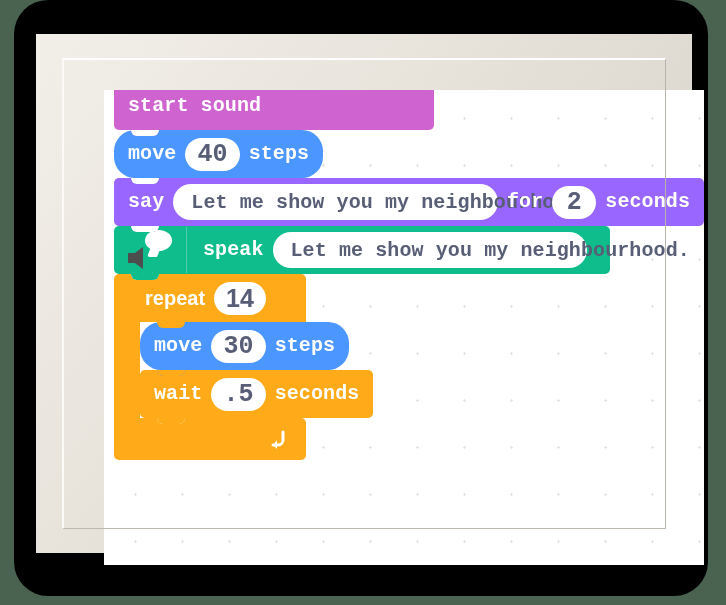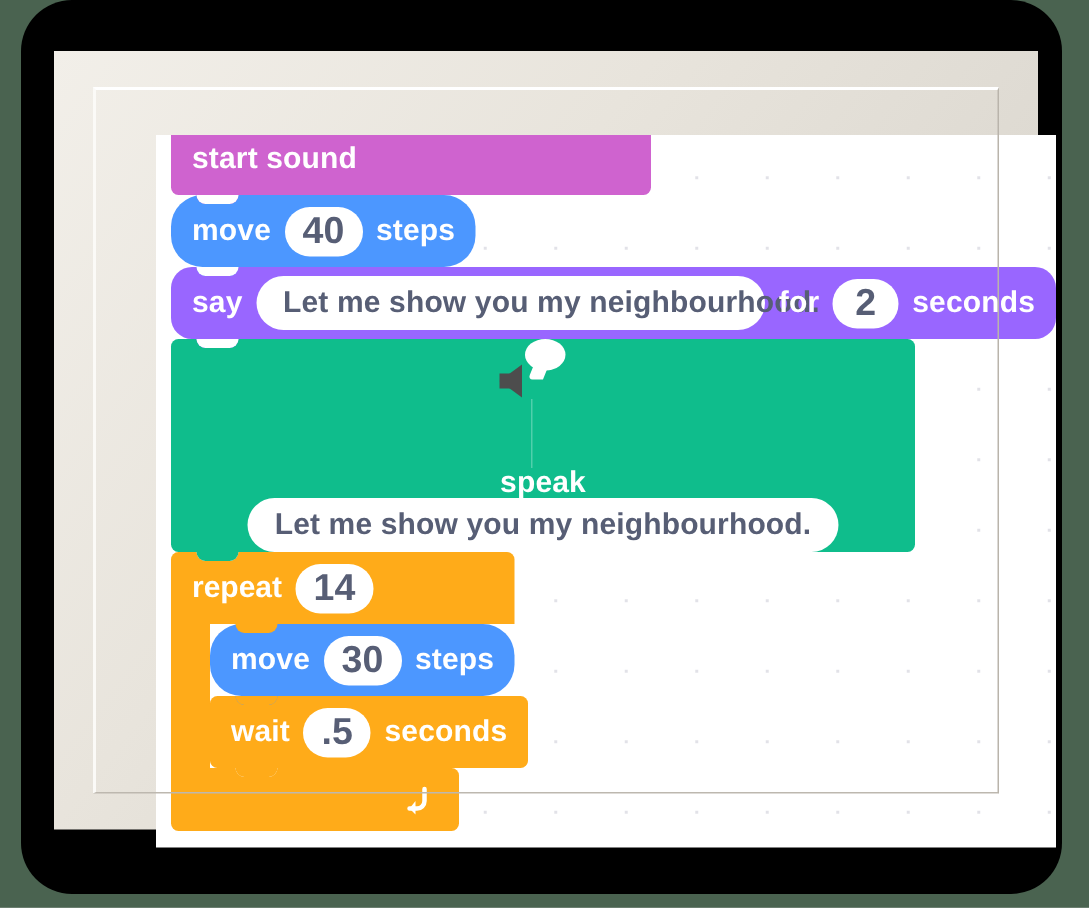--- a/index.html
+++ b/index.html
@@ -78,20 +78,21 @@
     align-items: center;
     min-height: 48px;
     padding: 0 14px;
     border-radius: 5px;
     color: #ffffff;
     font-size: 20px;
     font-weight: bold;
     letter-spacing: 0.1px;
     white-space: nowrap;
     width: max-content;
+    font-family: Liberation Mono, monospace;
   }
   
   .blk::before {
     content: "";
     position: absolute;
     left: 17px; top: 0;
     width: 28px; height: 6px;
     background: #ffffff;
     border-radius: 0 0 8px 8px;
     z-index: 3;
@@ -104,21 +105,21 @@
     width: 28px; height: 6px;
     background: inherit;
     border-radius: 0 0 8px 8px;
     z-index: 2;
   }
   .blk.no-topnotch::before { display: none; }
 
   .c-sound   { background: #CF63CF; }
   .c-motion  { background: #4C97FF; border-radius: 21px; }
   .c-looks   { background: #9966FF; }
-  .c-tts     { background: #0FBD8C; flex-direction: column; }
+  .c-tts     { background: #0FBD8C; }
   .c-control { background: #FFAB19; text-align: center; }
 
   
   .oval {
     display: inline-flex;
     align-items: center;
     justify-content: center;
     background: #ffffff;
     color: #575E75;
     border-radius: 999px;
@@ -214,21 +215,22 @@
     position: relative;
     display: flex;
     align-items: center;
     min-height: 48px;
     padding: 0 14px;
     border-radius: 5px 5px 0 0;
     background: #FFAB19;
     color: #fff;
     font-size: 20px;
     font-weight: bold;
-    width: 229px;
+    width: 192px;
+    justify-content: center;
   }
   .c-head::before {
     content: "";
     position: absolute;
     left: 17px; top: 0;
     width: 28px; height: 6px;
     background: #ffffff;
     border-radius: 0 0 8px 8px;
   }
   .c-body { display: flex; }
@@ -255,21 +257,21 @@
     background: #ffffff;
     border-radius: 0 0 8px 8px;
   }
   .loop-arrow {
     width: 22px; height: 22px;
     position: relative;
   }
   .loop-arrow svg { display: block; }
 
   
-  .w-say  { width: 590px; border-radius: 14px; }
+  .w-say  { width: 590px; }
   .w-tts  { width: 496px; }
   .w-start{ width: 320px; }
 </style>
 </head>
 <body>
 
 <div id="root">
 
   <div class="backdrop"></div>
 

